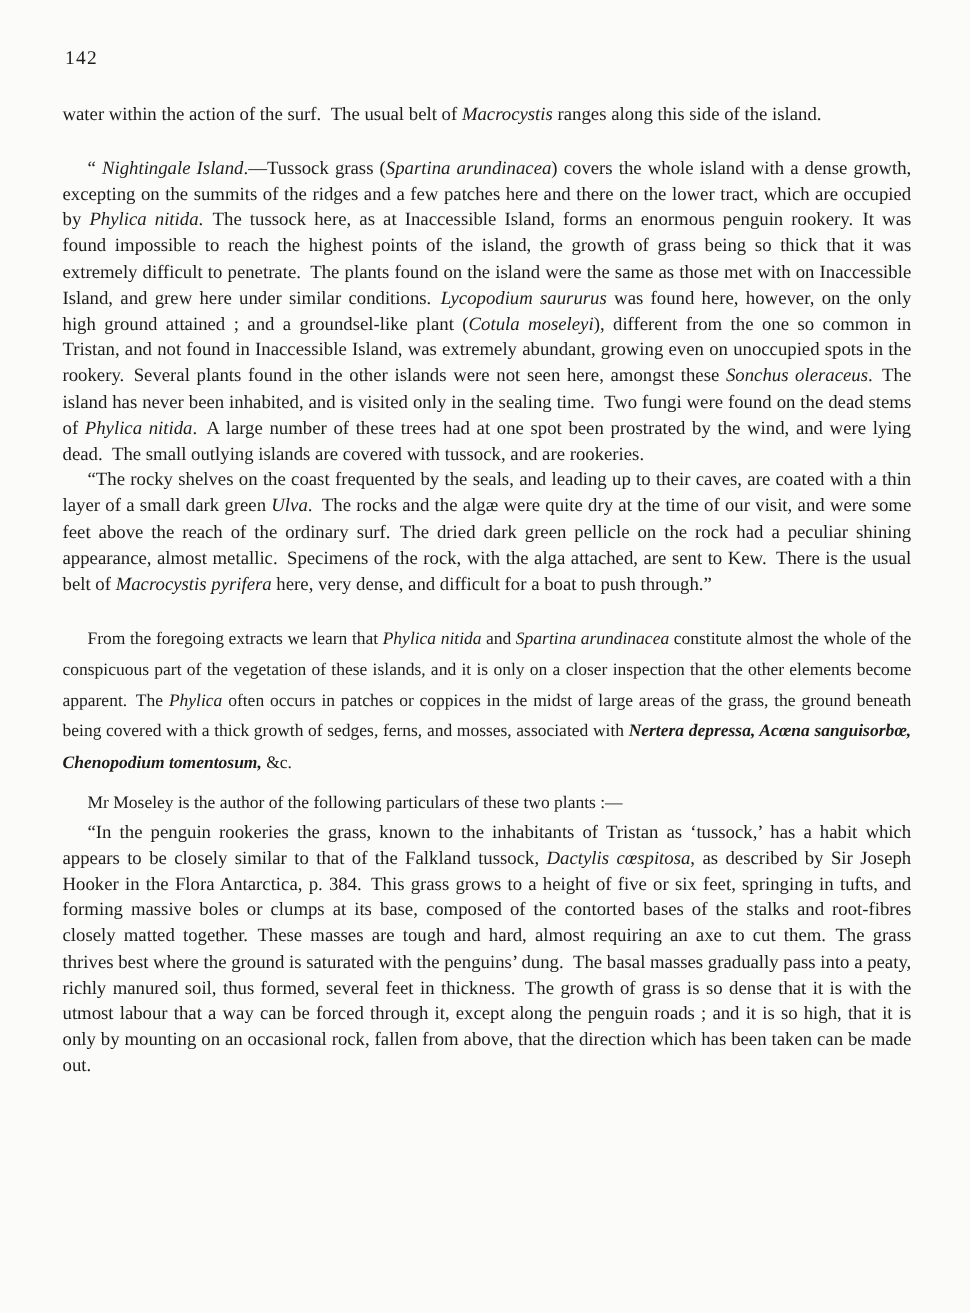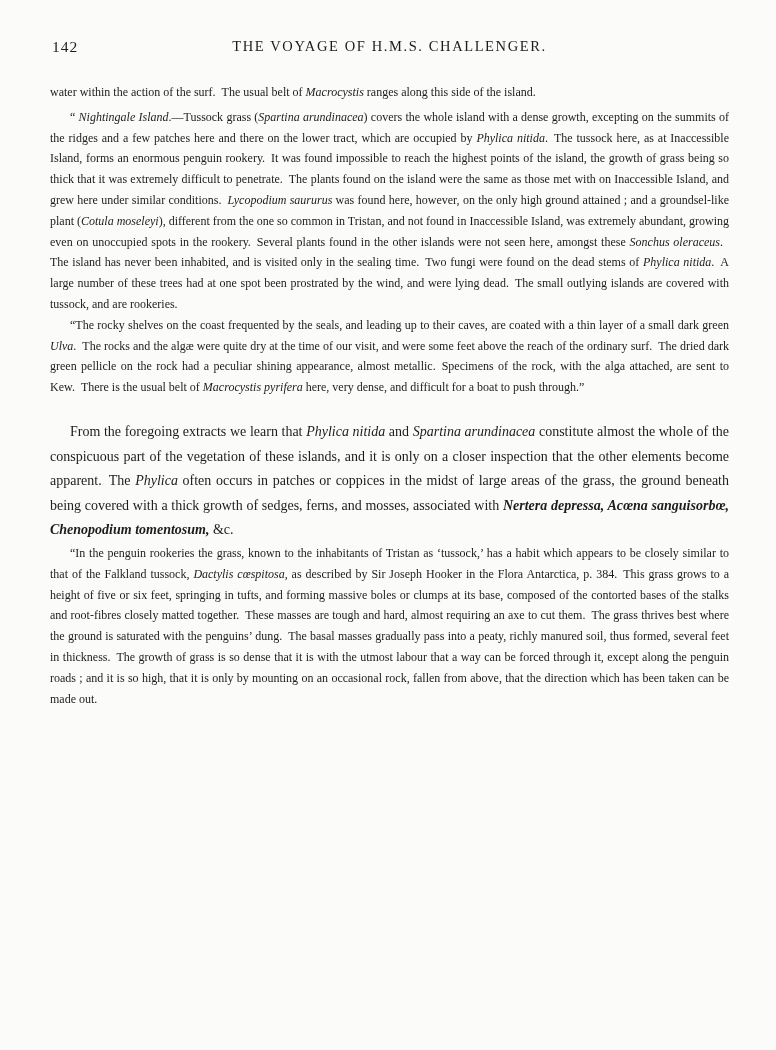--- a/index.html
+++ b/index.html
@@ -37,49 +37,49 @@
     text-align: center;
     font-size: 14.5px;
     letter-spacing: 1.6px;
     white-space: nowrap;
   }
   p {
     text-align: justify;
     hyphens: none;
   }
   p.extract {
-    font-size: 12px;
+    font-size: 15px;
     line-height: 20.8px;
   }
   p.bodytext {
     font-size: 14px;
     line-height: 24.6px;
   }
   .indent { text-indent: 20px; }
-  .gap-sm { margin-top: 4px; }
+  .gap-sm { margin-top: 22px; }
   .gap-md { margin-top: 8px; }
   .gap-lg { margin-top: 22px; }
   .gap-xl { }
   .it { font-style: italic; }
   .b  { font-weight: bold; }
 </style>
 </head>
 <body>
 
 <div class="page">
 
   <div class="header">
     <span class="pagenum">142</span>
-    <span class="running-title">THE VOYAGE OF H.M.S. CHALLENGER.</span>
   </div>
 
   <p class="extract"><span>water within the action of the surf. The usual belt of </span><span class="it">Macrocystis</span><span> ranges along this side of the island.</span></p>
 
   <p class="extract indent gap-sm"><span>“ </span><span class="it">Nightingale Island</span><span>.—Tussock grass (</span><span class="it">Spartina arundinacea</span><span>) covers the whole island with a dense growth, excepting on the summits of the ridges and a few patches here and there on the lower tract, which are occupied by </span><span class="it">Phylica nitida</span><span>. The tussock here, as at Inaccessible Island, forms an enormous penguin rookery. It was found impossible to reach the highest points of the island, the growth of grass being so thick that it was extremely difficult to penetrate. The plants found on the island were the same as those met with on Inaccessible Island, and grew here under similar conditions. </span><span class="it">Lycopodium saururus</span><span> was found here, however, on the only high ground attained ; and a groundsel-like plant (</span><span class="it">Cotula moseleyi</span><span>), different from the one so common in Tristan, and not found in Inaccessible Island, was extremely abundant, growing even on unoccupied spots in the rookery. Several plants found in the other islands were not seen here, amongst these </span><span class="it">Sonchus oleraceus</span><span>. The island has never been inhabited, and is visited only in the sealing time. Two fungi were found on the dead stems of </span><span class="it">Phylica nitida</span><span>. A large number of these trees had at one spot been prostrated by the wind, and were lying dead. The small outlying islands are covered with tussock, and are rookeries.</span></p>
 
   <p class="extract indent"><span>“The rocky shelves on the coast frequented by the seals, and leading up to their caves, are coated with a thin layer of a small dark green </span><span class="it">Ulva</span><span>. The rocks and the algæ were quite dry at the time of our visit, and were some feet above the reach of the ordinary surf. The dried dark green pellicle on the rock had a peculiar shining appearance, almost metallic. Specimens of the rock, with the alga attached, are sent to Kew. There is the usual belt of </span><span class="it">Macrocystis pyrifera</span><span> here, very dense, and difficult for a boat to push through.”</span></p>
 
   <p class="bodytext indent gap-lg"><span>From the foregoing extracts we learn that </span><span class="it">Phylica nitida</span><span> and </span><span class="it">Spartina arundinacea</span><span> constitute almost the whole of the conspicuous part of the vegetation of these islands, and it is only on a closer inspection that the other elements become apparent. The </span><span class="it">Phylica</span><span> often occurs in patches or coppices in the midst of large areas of the grass, the ground beneath being covered with a thick growth of sedges, ferns, and mosses, associated with </span><span class="it b">Nertera depressa, Acœna sanguisorbœ, Chenopodium tomentosum,</span><span> &amp;c.</span></p>
 
+  <p class="bodytext indent gap-md"><span>Mr Moseley is the author of the following particulars of these two plants :—</span></p>
 
   <p class="extract indent gap-xl"><span>“In the penguin rookeries the grass, known to the inhabitants of Tristan as ‘tussock,’ has a habit which appears to be closely similar to that of the Falkland tussock, </span><span class="it">Dactylis cœspitosa</span><span>, as described by Sir Joseph Hooker in the Flora Antarctica, p. 384. This grass grows to a height of five or six feet, springing in tufts, and forming massive boles or clumps at its base, composed of the contorted bases of the stalks and root-fibres closely matted together. These masses are tough and hard, almost requiring an axe to cut them. The grass thrives best where the ground is saturated with the penguins’ dung. The basal masses gradually pass into a peaty, richly manured soil, thus formed, several feet in thickness. The growth of grass is so dense that it is with the utmost labour that a way can be forced through it, except along the penguin roads ; and it is so high, that it is only by mounting on an occasional rock, fallen from above, that the direction which has been taken can be made out.</span></p>
 
 </div>
 
 </body></html>

